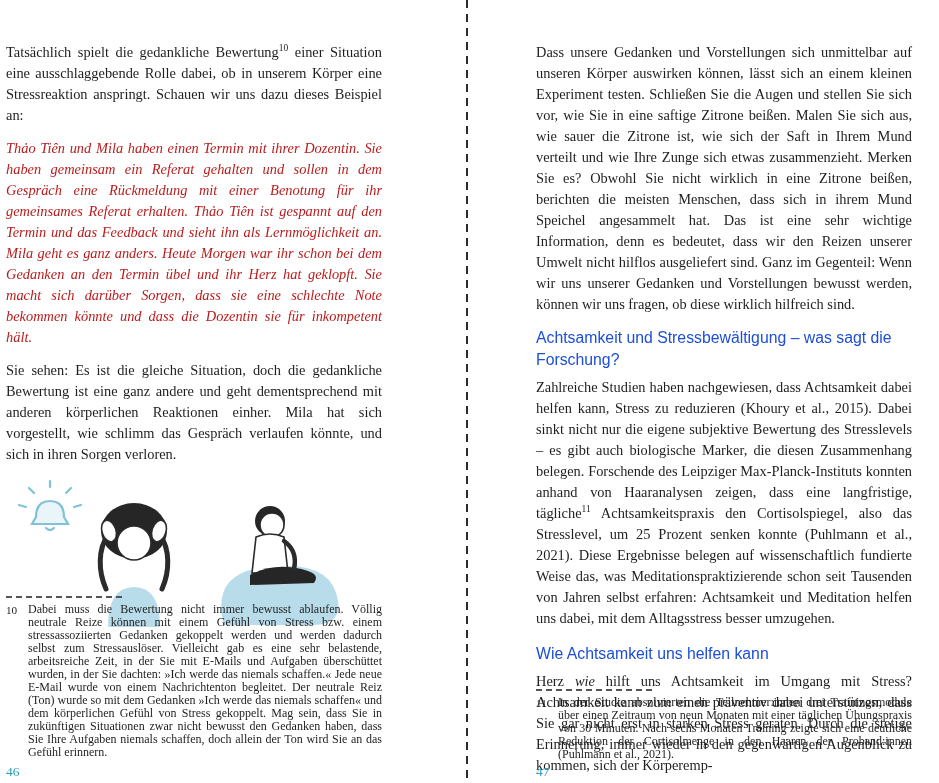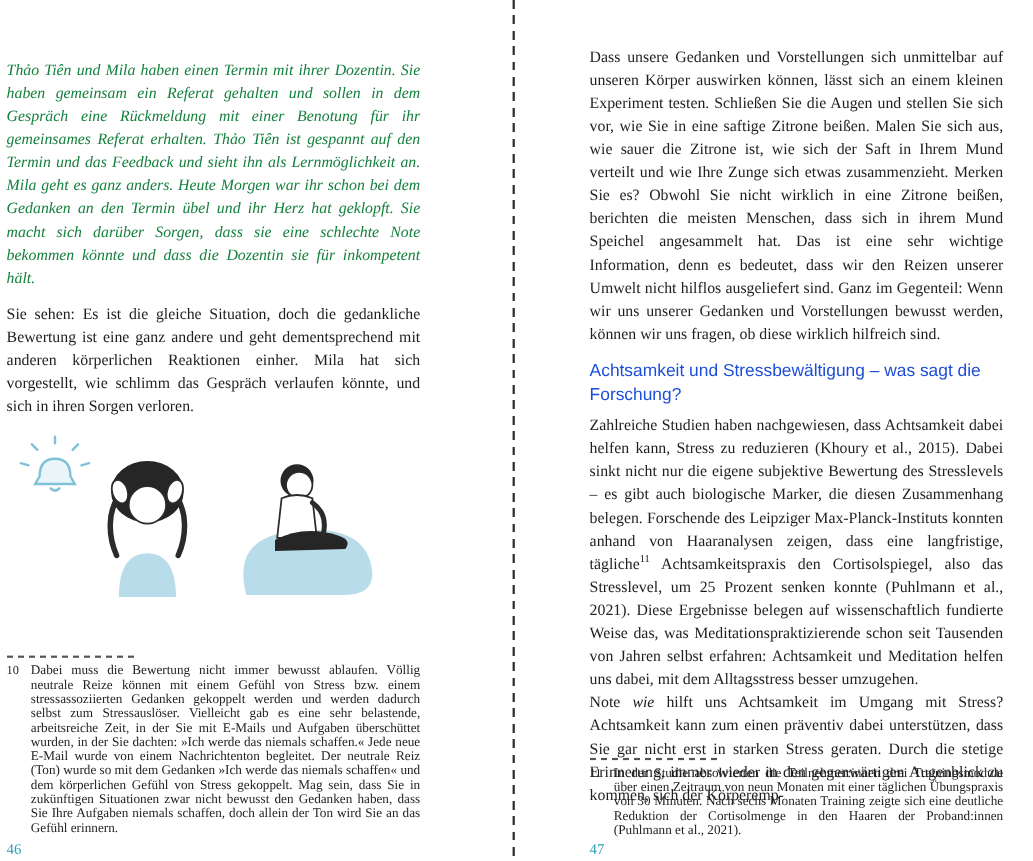--- a/index.html
+++ b/index.html
@@ -15,21 +15,21 @@
   .page-left  { left:6px; }
   .page-right { left:536px; }
   .page-inner { padding-top:42px; }
 
   p.body-text {
     font-size:14.4px; line-height:21px; text-align:justify;
   }
   sup.fn-ref { font-size:9.5px; line-height:0; vertical-align:super; }
 
   .quote {
-    margin:12px 0; color:#15803d; font-style:italic;
+    margin:12px 0; color:#b91c1c; font-style:italic;
     font-size:14.4px; line-height:21px; text-align:justify;
   }
 
   .illustration { margin:14px 0 8px 6px; height:148px; }
 
   .caption {
     color:#2f9fb5; font-style:italic; font-weight:600;
     font-size:13.6px; line-height:19px; margin-top:4px;
   }
 
@@ -61,20 +61,21 @@
   svg .blue-line { stroke:#7fc2d8; stroke-width:2.2; fill:none; stroke-linecap:round; }
   svg .dark { fill:#262626; }
 </style>
 </head>
 <body>
 
 <div class="binding"></div>
 
 <div class="page page-left">
   <div class="page-inner">
+    <p class="body-text"><span>Tatsächlich spielt die gedankliche Bewertung</span><sup class="fn-ref">10</sup><span> einer Situation eine ausschlaggebende Rolle dabei, ob in unserem Körper eine Stressreaktion anspringt. Schauen wir uns dazu dieses Beispiel an:</span></p>
 
     <p class="quote">Thảo Tiên und Mila haben einen Termin mit ihrer Dozentin. Sie haben gemeinsam ein Referat gehalten und sollen in dem Gespräch eine Rückmeldung mit einer Benotung für ihr gemeinsames Referat erhalten. Thảo Tiên ist gespannt auf den Termin und das Feedback und sieht ihn als Lernmöglichkeit an. Mila geht es ganz anders. Heute Morgen war ihr schon bei dem Gedanken an den Termin übel und ihr Herz hat geklopft. Sie macht sich darüber Sorgen, dass sie eine schlechte Note bekommen könnte und dass die Dozentin sie für inkompetent hält.</p>
 
     <p class="body-text">Sie sehen: Es ist die gleiche Situation, doch die gedankliche Bewertung ist eine ganz andere und geht dementsprechend mit anderen körperlichen Reaktionen einher. Mila hat sich vorgestellt, wie schlimm das Gespräch verlaufen könnte, und sich in ihren Sorgen verloren.</p>
 
     <div class="illustration">
       <svg width="360" height="148" viewBox="0 0 360 148">
 
         <g>
           <path class="blue-line" d="M38 8 L38 2"></path>
@@ -121,22 +122,23 @@
 </div>
 
 <div class="page page-right">
   <div class="page-inner">
     <p class="body-text">Dass unsere Gedanken und Vorstellungen sich unmittelbar auf unseren Körper auswirken können, lässt sich an einem kleinen Experiment testen. Schließen Sie die Augen und stellen Sie sich vor, wie Sie in eine saftige Zitrone beißen. Malen Sie sich aus, wie sauer die Zitrone ist, wie sich der Saft in Ihrem Mund verteilt und wie Ihre Zunge sich etwas zusammenzieht. Merken Sie es? Obwohl Sie nicht wirklich in eine Zitrone beißen, berichten die meisten Menschen, dass sich in ihrem Mund Speichel angesammelt hat. Das ist eine sehr wichtige Information, denn es bedeutet, dass wir den Reizen unserer Umwelt nicht hilflos ausgeliefert sind. Ganz im Gegenteil: Wenn wir uns unserer Gedanken und Vorstellungen bewusst werden, können wir uns fragen, ob diese wirklich hilfreich sind.</p>
 
     <h2 class="section-heading">Achtsamkeit und Stressbewältigung – was sagt die Forschung?</h2>
 
     <p class="body-text"><span>Zahlreiche Studien haben nachgewiesen, dass Achtsamkeit dabei helfen kann, Stress zu reduzieren (Khoury et al., 2015). Dabei sinkt nicht nur die eigene subjektive Bewertung des Stresslevels – es gibt auch biologische Marker, die diesen Zusammenhang belegen. Forschende des Leipziger Max-Planck-Instituts konnten anhand von Haaranalysen zeigen, dass eine langfristige, tägliche</span><sup class="fn-ref">11</sup><span> Achtsamkeitspraxis den Cortisolspiegel, also das Stresslevel, um 25 Prozent senken konnte (Puhlmann et al., 2021). Diese Ergebnisse belegen auf wissenschaftlich fundierte Weise das, was Meditationspraktizierende schon seit Tausenden von Jahren selbst erfahren: Achtsamkeit und Meditation helfen uns dabei, mit dem Alltagsstress besser umzugehen.</span></p>
 
+    <h2 class="section-heading heading2">Wie Achtsamkeit uns helfen kann</h2>
 
-    <p class="body-text"><span>Note </span><em>wie</em><span> hilft uns Achtsamkeit im Umgang mit Stress? Achtsamkeit kann zum einen präventiv dabei unterstützen, dass Sie gar nicht erst in starken Stress geraten. Durch die stetige Erinnerung, immer wieder in den gegenwärtigen Augenblick zu kommen, sich der Körperemp-</span></p>
+    <p class="body-text"><span>Herz </span><em>wie</em><span> hilft uns Achtsamkeit im Umgang mit Stress? Achtsamkeit kann zum einen präventiv dabei unterstützen, dass Sie gar nicht erst in starken Stress geraten. Durch die stetige Erinnerung, immer wieder in den gegenwärtigen Augenblick zu kommen, sich der Körperemp-</span></p>
 
     <div class="footnote-block">
       <div class="fn-rule"></div>
       <div class="fn-row">
         <span class="fn-num">11</span>
         <span class="fn-text">In der Studie absolvierten die Teilnehmer:innen drei Trainingsmodule über einen Zeitraum von neun Monaten mit einer täglichen Übungspraxis von 30 Minuten. Nach sechs Monaten Training zeigte sich eine deutliche Reduktion der Cortisolmenge in den Haaren der Proband:innen (Puhlmann et al., 2021).</span>
       </div>
     </div>
 
     <div class="page-number">47</div>

